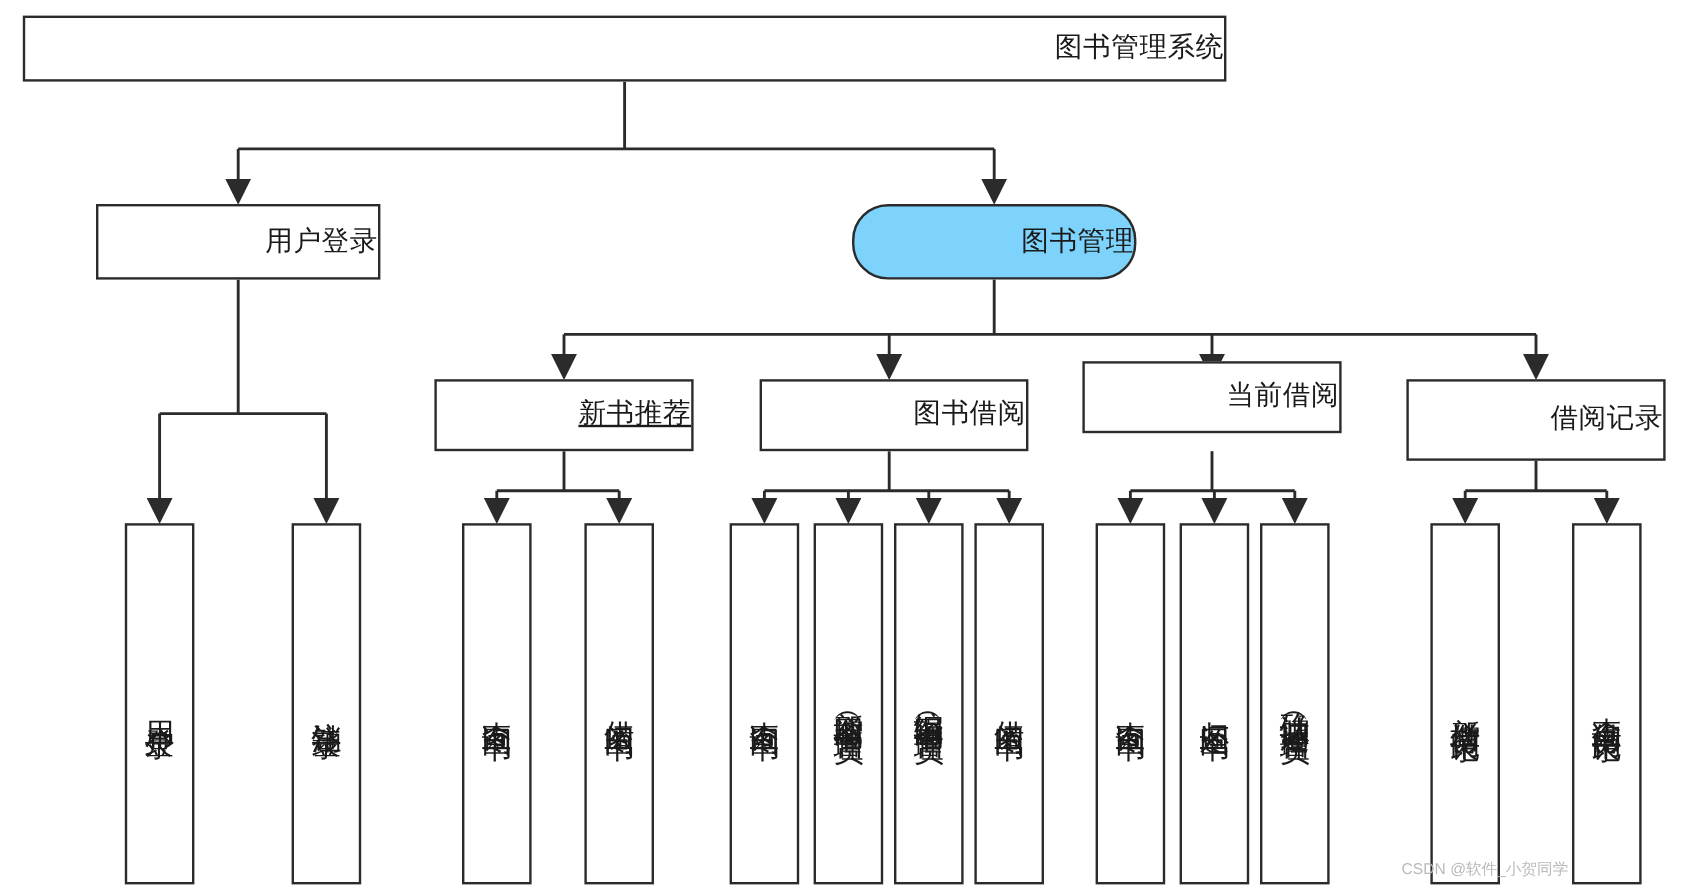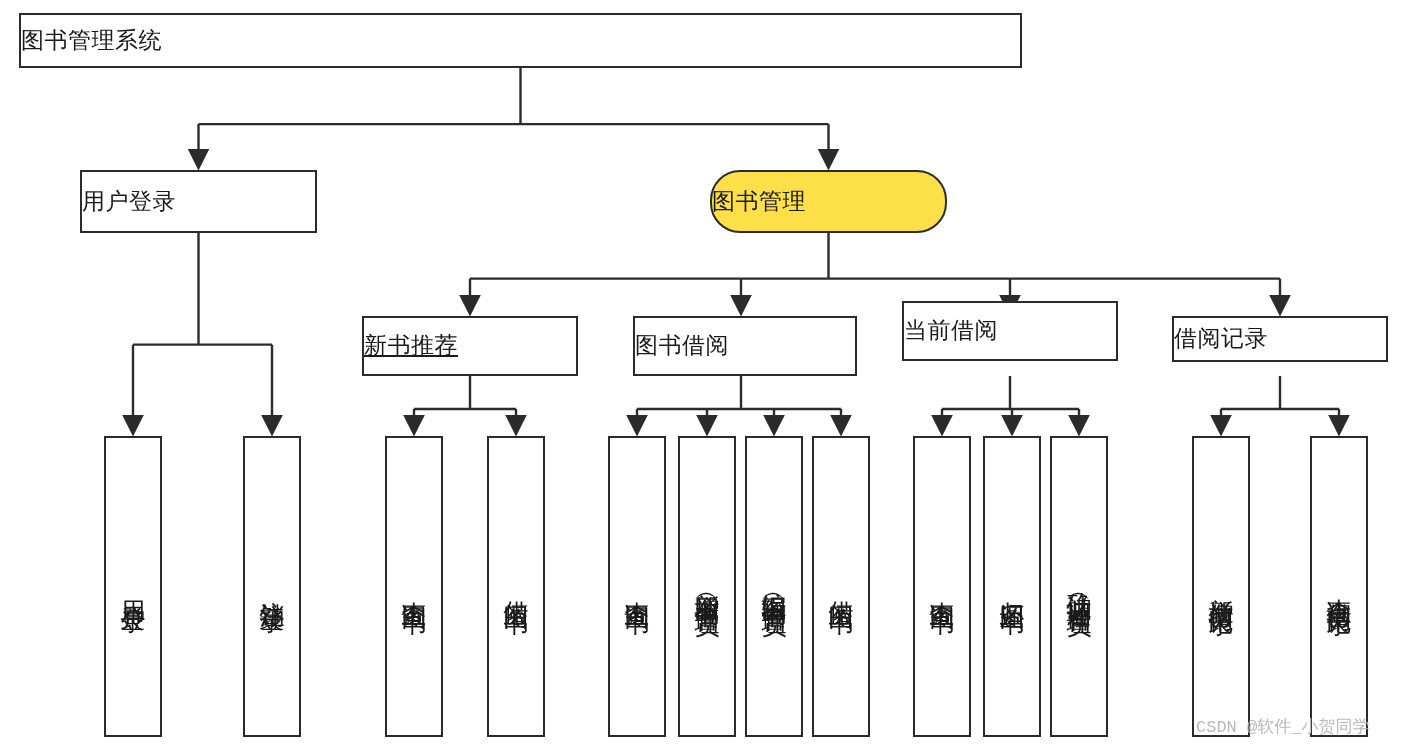--- a/index.html
+++ b/index.html
@@ -26,21 +26,21 @@
     height: 747px;
     pointer-events: none;
   }
   .node {
     position: absolute;
     box-sizing: border-box;
     border: 2px solid #2b2b2b;
     background: #ffffff;
     display: flex;
     align-items: center;
-    justify-content: flex-start;
+    justify-content: flex-end;
     color: #1a1a1a;
   }
   .node .label {
     display: block;
     text-align: center;
     line-height: 1.18;
   }
   
   .node.horiz .label {
     writing-mode: horizontal-tb;
@@ -55,26 +55,26 @@
   .node.vert .label {
     writing-mode: vertical-rl;
     text-orientation: upright;
     font-size: 25px;
     letter-spacing: 3px;
     line-height: 1.0;
     white-space: nowrap;
   }
   #watermark {
     position: absolute;
-    left: 1196px;
+    left: 1168px;
     top: 715px;
-    font-size: 17px;
+    font-size: 13px;
     color: #b9b9b9;
     white-space: nowrap;
-    font-family: Liberation Mono, monospace;
+    font-family: Liberation Sans, sans-serif;
   }
 </style>
 </head>
 <body>
 
 <div id="canvas">
 
   <svg id="edges" width="1405" height="747" viewBox="0 0 1405 747" xmlns="http://www.w3.org/2000/svg">
     <defs>
       <marker id="arrow" viewBox="0 0 12 12" refX="10" refY="6" markerWidth="9" markerHeight="9" orient="auto-start-reverse">
@@ -118,33 +118,33 @@
       </g>
   </svg>
 
   <div id="nodes">
       <div class="node horiz" style="left: 19px; top: 13px; width: 1003px; height: 55px; border-color: rgb(43, 43, 43); background: rgb(255, 255, 255); color: rgb(26, 26, 26);">
         <span class="label">图书管理系统</span>
       </div>
       <div class="node horiz" style="left: 80px; top: 170px; width: 237px; height: 63px; border-color: rgb(43, 43, 43); background: rgb(255, 255, 255); color: rgb(26, 26, 26);">
         <span class="label">用户登录</span>
       </div>
-      <div class="node horiz" style="left: 710px; top: 170px; width: 237px; height: 63px; border-color: rgb(43, 43, 43); background: #fde047; color: rgb(26, 26, 26); border-radius: 30px;">
+      <div class="node horiz" style="left: 710px; top: 170px; width: 237px; height: 63px; border-color: rgb(43, 43, 43); background: #7dd3fc; color: rgb(26, 26, 26); border-radius: 30px;">
         <span class="label">图书管理</span>
       </div>
       <div class="node horiz" style="left: 362px; top: 316px; width: 216px; height: 60px; border-color: rgb(43, 43, 43); background: rgb(255, 255, 255); color: rgb(26, 26, 26); text-decoration: underline;">
         <span class="label">新书推荐</span>
       </div>
       <div class="node horiz" style="left: 633px; top: 316px; width: 224px; height: 60px; border-color: rgb(43, 43, 43); background: rgb(255, 255, 255); color: rgb(26, 26, 26);">
         <span class="label">图书借阅</span>
       </div>
       <div class="node horiz" style="left: 902px; top: 301px; width: 216px; height: 60px; border-color: rgb(43, 43, 43); background: rgb(255, 255, 255); color: rgb(26, 26, 26);">
         <span class="label">当前借阅</span>
       </div>
-      <div class="node horiz" style="left: 1172px; top: 316px; width: 216px; height: 46px; border-color: rgb(43, 43, 43); background: rgb(255, 255, 255); color: rgb(26, 26, 26);">
+      <div class="node horiz" style="left: 1172px; top: 316px; width: 216px; height: 68px; border-color: rgb(43, 43, 43); background: rgb(255, 255, 255); color: rgb(26, 26, 26);">
         <span class="label">借阅记录</span>
       </div>
       <div class="node vert" style="left: 104px; top: 436px; width: 58px; height: 301px; border-color: rgb(43, 43, 43); background: rgb(255, 255, 255); color: rgb(26, 26, 26);">
         <span class="label">用户登录</span>
       </div>
       <div class="node vert" style="left: 243px; top: 436px; width: 58px; height: 301px; border-color: rgb(43, 43, 43); background: rgb(255, 255, 255); color: rgb(26, 26, 26);">
         <span class="label">注销登录</span>
       </div>
       <div class="node vert" style="left: 385px; top: 436px; width: 58px; height: 301px; border-color: rgb(43, 43, 43); background: rgb(255, 255, 255); color: rgb(26, 26, 26);">
         <span class="label">查询图书</span>

